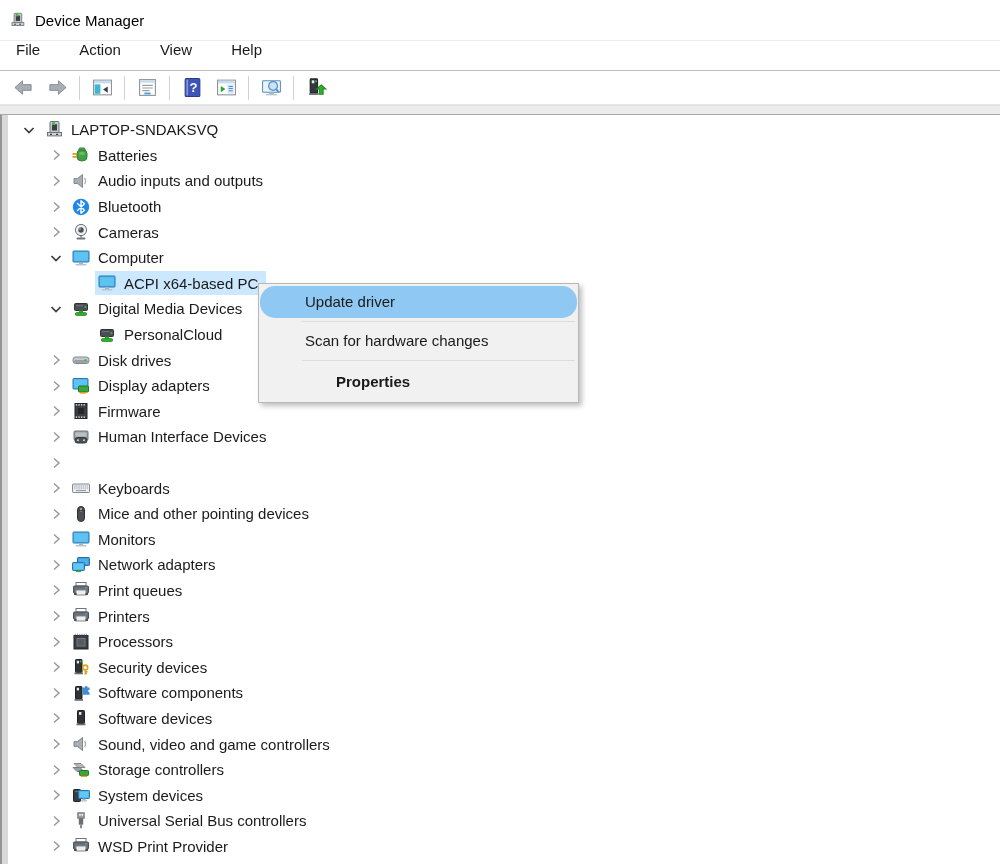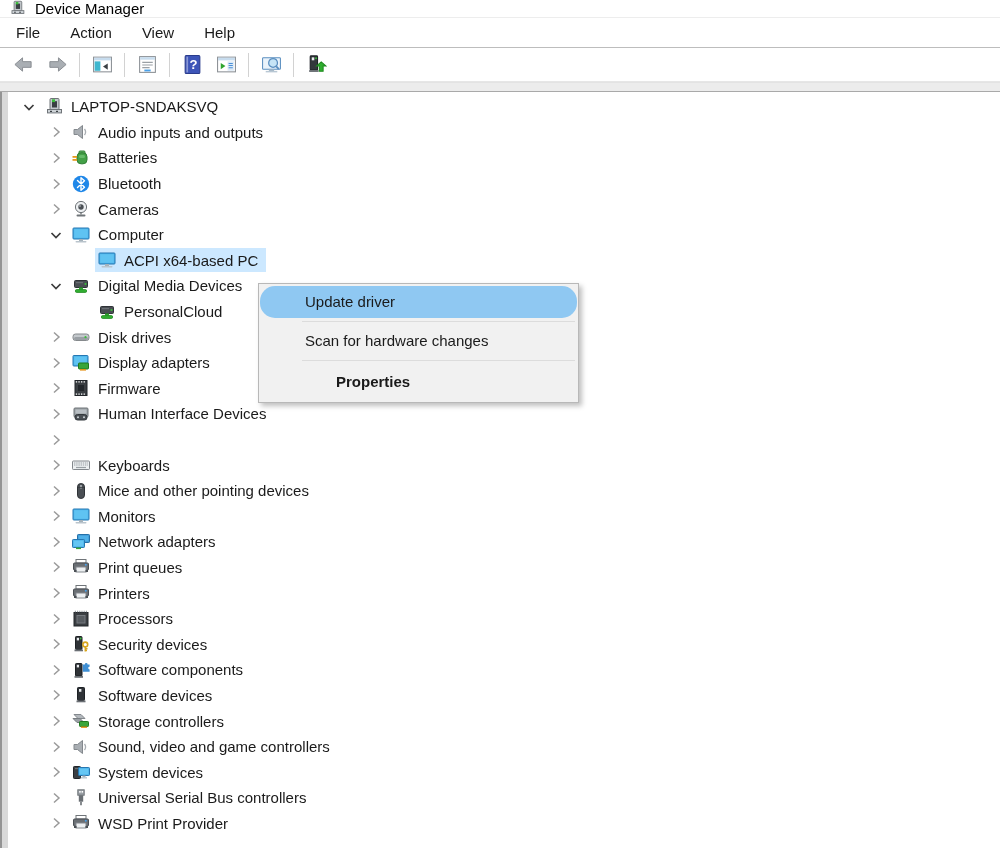--- a/index.html
+++ b/index.html
@@ -5,30 +5,30 @@
   * { box-sizing: border-box; margin: 0; padding: 0; }
   html, body { width: 1000px; height: 864px; overflow: hidden; }
   body {
     font-family: "Liberation Sans", sans-serif;
     background: #ffffff;
     color: #1a1a1a;
     position: relative;
   }
   
   .titlebar {
-    height: 18px; display: flex; align-items: center;
+    height: 41px; display: flex; align-items: center;
     padding-left: 9px; gap: 9px; background: #ffffff;
     border-bottom: 1px solid #ededed;
   }
   .titlebar .app-icon { width: 17px; height: 17px; display: inline-flex; }
   .titlebar .title-text { font-size: 15px; color: #000; }
   
   .menubar {
-    height: 30px; display: flex; align-items: center;
-    padding-left: 16px; gap: 30px; background: #ffffff;
+    height: 30px; display: flex; 
+    padding-left: 16px; gap: 39px; background: #ffffff;
     border-bottom: 1px solid #bdbdbd; font-size: 15px;
   }
   .menu-item { cursor: default; }
   
   .toolbar {
     height: 34px; display: flex; align-items: center;
     padding-left: 6px; background: #ffffff;
     border-bottom: 1px solid #e6e6e6;
   }
   .tb-btn {
@@ -206,44 +206,44 @@
       </div>
       <div class="tree-row lvl1">
         <span class="chev">
           <svg viewBox="0 0 16 16">
             <path d="M6 3.5 L11 8 L6 12.5" fill="none" stroke="#9a9a9a" stroke-width="1.5"></path>
           </svg>
         </span>
         <span class="row-inner">
           <span class="tree-icon">
             <svg viewBox="0 0 20 20">
-              <polygon points="3,7.5 6.5,7.5 11.5,3.5 11.5,16.5 6.5,12.5 3,12.5" fill="#a9aeb3" stroke="#83888d"></polygon>
-              <path d="M13.5 7 q2.2 3 0 6" fill="none" stroke="#a9aeb3" stroke-width="1.3"></path>
-            </svg>
-          </span>
-          <span class="tree-label">Audio inputs and outputs</span>
-        </span>
-      </div>
-      <div class="tree-row lvl1">
-        <span class="chev">
-          <svg viewBox="0 0 16 16">
-            <path d="M6 3.5 L11 8 L6 12.5" fill="none" stroke="#9a9a9a" stroke-width="1.5"></path>
-          </svg>
-        </span>
-        <span class="row-inner">
-          <span class="tree-icon">
-            <svg viewBox="0 0 20 20">
               <rect x="8" y="3" width="6" height="3" rx="1" fill="#66bb6a" stroke="#2e7d32"></rect>
               <rect x="6" y="4.8" width="10" height="11" rx="4" fill="#43a047" stroke="#2e7d32"></rect>
               <rect x="8" y="7" width="6" height="3" rx="1.5" fill="#66bb6a"></rect>
               <rect x="1.5" y="8" width="4.5" height="1.8" fill="#e59a1c"></rect>
               <rect x="1.5" y="11" width="4.5" height="1.8" fill="#e59a1c"></rect>
             </svg>
           </span>
           <span class="tree-label">Batteries</span>
+        </span>
+      </div>
+      <div class="tree-row lvl1">
+        <span class="chev">
+          <svg viewBox="0 0 16 16">
+            <path d="M6 3.5 L11 8 L6 12.5" fill="none" stroke="#9a9a9a" stroke-width="1.5"></path>
+          </svg>
+        </span>
+        <span class="row-inner">
+          <span class="tree-icon">
+            <svg viewBox="0 0 20 20">
+              <polygon points="3,7.5 6.5,7.5 11.5,3.5 11.5,16.5 6.5,12.5 3,12.5" fill="#a9aeb3" stroke="#83888d"></polygon>
+              <path d="M13.5 7 q2.2 3 0 6" fill="none" stroke="#a9aeb3" stroke-width="1.3"></path>
+            </svg>
+          </span>
+          <span class="tree-label">Audio inputs and outputs</span>
         </span>
       </div>
       <div class="tree-row lvl1">
         <span class="chev">
           <svg viewBox="0 0 16 16">
             <path d="M6 3.5 L11 8 L6 12.5" fill="none" stroke="#9a9a9a" stroke-width="1.5"></path>
           </svg>
         </span>
         <span class="row-inner">
           <span class="tree-icon">
@@ -603,43 +603,43 @@
       </div>
       <div class="tree-row lvl1">
         <span class="chev">
           <svg viewBox="0 0 16 16">
             <path d="M6 3.5 L11 8 L6 12.5" fill="none" stroke="#9a9a9a" stroke-width="1.5"></path>
           </svg>
         </span>
         <span class="row-inner">
           <span class="tree-icon">
             <svg viewBox="0 0 20 20">
+              <polygon points="3,7.5 6.5,7.5 11.5,3.5 11.5,16.5 6.5,12.5 3,12.5" fill="#a9aeb3" stroke="#83888d"></polygon>
+              <path d="M13.5 7 q2.2 3 0 6" fill="none" stroke="#a9aeb3" stroke-width="1.3"></path>
+            </svg>
+          </span>
+          <span class="tree-label">Sound, video and game controllers</span>
+        </span>
+      </div>
+      <div class="tree-row lvl1">
+        <span class="chev">
+          <svg viewBox="0 0 16 16">
+            <path d="M6 3.5 L11 8 L6 12.5" fill="none" stroke="#9a9a9a" stroke-width="1.5"></path>
+          </svg>
+        </span>
+        <span class="row-inner">
+          <span class="tree-icon">
+            <svg viewBox="0 0 20 20">
               <path d="M3 3.5 h7 l4 4 h-7 Z" fill="#b3b8bd" stroke="#83888d"></path>
               <path d="M2 7.5 h7 l4 4 h-7 Z" fill="#9aa0a5" stroke="#777c81"></path>
               <rect x="8.5" y="10.5" width="9" height="5" rx="0.8" fill="#3aa53a" stroke="#1f7a1f"></rect>
               <rect x="10" y="15.5" width="6" height="1.4" fill="#e5941c"></rect>
             </svg>
           </span>
           <span class="tree-label">Storage controllers</span>
-        </span>
-      </div>
-      <div class="tree-row lvl1">
-        <span class="chev">
-          <svg viewBox="0 0 16 16">
-            <path d="M6 3.5 L11 8 L6 12.5" fill="none" stroke="#9a9a9a" stroke-width="1.5"></path>
-          </svg>
-        </span>
-        <span class="row-inner">
-          <span class="tree-icon">
-            <svg viewBox="0 0 20 20">
-              <polygon points="3,7.5 6.5,7.5 11.5,3.5 11.5,16.5 6.5,12.5 3,12.5" fill="#a9aeb3" stroke="#83888d"></polygon>
-              <path d="M13.5 7 q2.2 3 0 6" fill="none" stroke="#a9aeb3" stroke-width="1.3"></path>
-            </svg>
-          </span>
-          <span class="tree-label">Sound, video and game controllers</span>
         </span>
       </div>
       <div class="tree-row lvl1">
         <span class="chev">
           <svg viewBox="0 0 16 16">
             <path d="M6 3.5 L11 8 L6 12.5" fill="none" stroke="#9a9a9a" stroke-width="1.5"></path>
           </svg>
         </span>
         <span class="row-inner">
           <span class="tree-icon">

